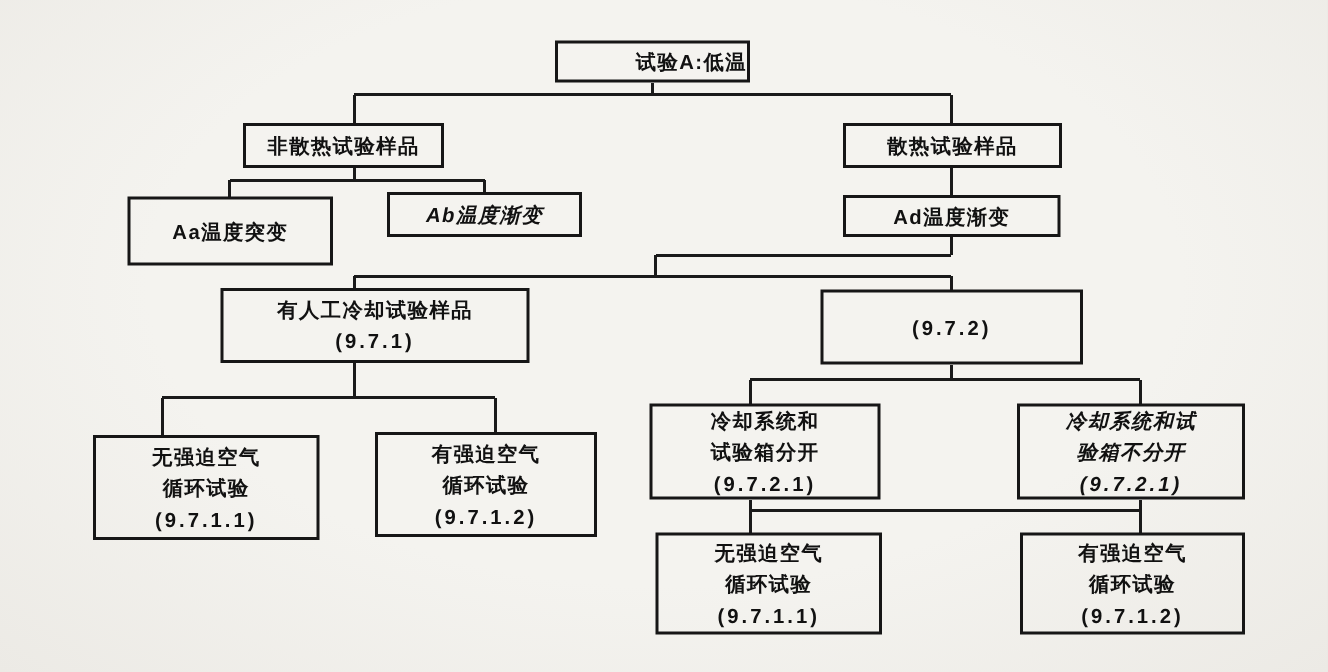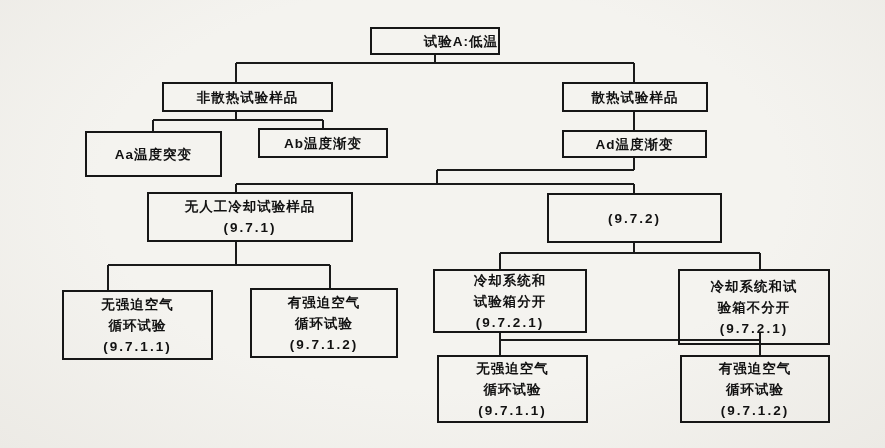--- a/index.html
+++ b/index.html
@@ -38,31 +38,31 @@
     font-weight: 700;
     font-size: 13.5px;
     line-height: 21px;
     letter-spacing: 1px;
   }
   .node .ln { display: block; white-space: nowrap; }
   .node .num { letter-spacing: 2px; }
 
   
   #n-root   { left:370px; top:27px;  width:130px; height:28px;align-items:flex-end; }
-  #n-nonheat{ left:162px; top:82px;  width:171px; height:30px; }
+  #n-nonheat{ left:162px; top:82px;  width:134px; height:30px; }
   #n-heat   { left:562px; top:82px;  width:146px; height:30px; }
   #n-aa     { left:85px;  top:131px; width:137px; height:46px; }
-  #n-ab     { left:258px; top:128px; width:130px; height:30px; }
+  #n-ab     { left:258px; top:128px; width:130px; height:30px;font-style:italic; }
   #n-ad     { left:562px; top:130px; width:145px; height:28px; }
   #n-nocool { left:147px; top:192px; width:206px; height:50px; }
   #n-cool   { left:547px; top:193px; width:175px; height:50px; }
   #n-lno    { left:62px;  top:290px; width:151px; height:70px; }
   #n-lyes   { left:250px; top:288px; width:148px; height:70px; }
   #n-sep    { left:433px; top:269px; width:154px; height:64px; }
-  #n-nsep   { left:678px; top:269px; width:152px; height:76px; }
+  #n-nsep   { left:678px; top:269px; width:152px; height:64px;font-style:italic; }
   #n-rno    { left:437px; top:355px; width:151px; height:68px; }
   #n-ryes   { left:680px; top:355px; width:150px; height:68px; }
 </style>
 </head>
 <body>
 
 <div class="paper">
 
   <svg class="wires" viewBox="0 0 885 448">
 
@@ -118,21 +118,21 @@
 
   <div class="node" id="n-ab">
     <span class="ln">Ab温度渐变</span>
   </div>
 
   <div class="node" id="n-ad">
     <span class="ln">Ad温度渐变</span>
   </div>
 
   <div class="node" id="n-nocool">
-    <span class="ln">无人工冷却试验样品</span>
+    <span class="ln">有人工冷却试验样品</span>
     <span class="ln num">(9.7.1)</span>
   </div>
 
   <div class="node" id="n-cool">
     <span class="ln num">(9.7.2)</span>
   </div>
 
   <div class="node" id="n-lno">
     <span class="ln">无强迫空气</span>
     <span class="ln">循环试验</span>

